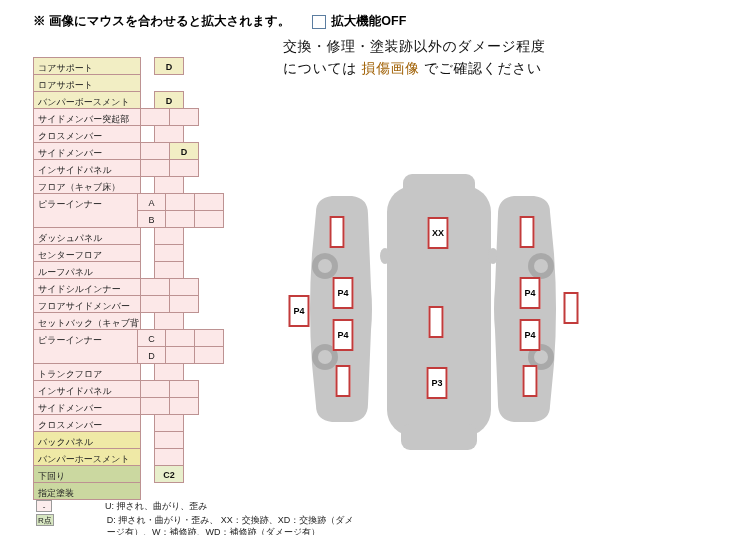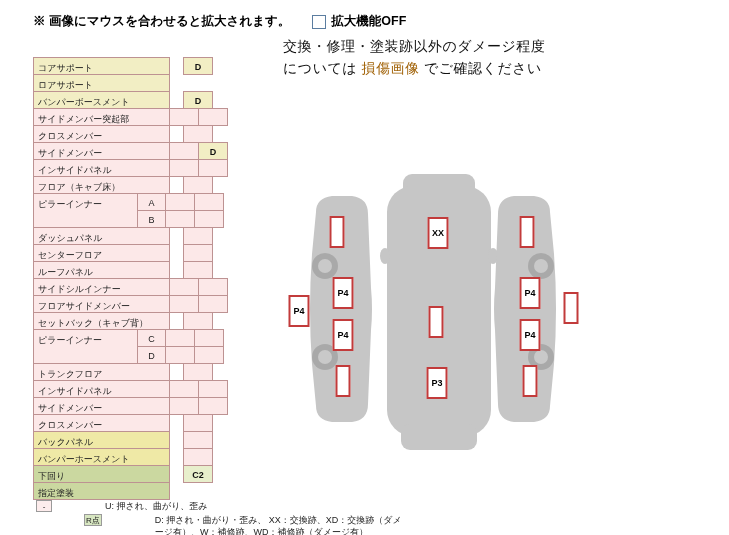--- a/index.html
+++ b/index.html
@@ -26,21 +26,21 @@
     position:absolute; left:283px; top:36px;
     font-size:14px; color:#111; line-height:1.55; letter-spacing:0.5px;
   }
   .damage-link { color:#a16207; cursor:pointer; }
 
   
   .dmg-table { position:absolute; left:33px; top:57px; }
   .trow { display:flex; height:18px; margin-top:-1px; position:relative; }
   .trow:first-child { margin-top:0; }
   .lab {
-    width:137px; height:18px; border:1px solid #bd9292;
+    width:108px; height:18px; border:1px solid #bd9292;
     font-size:9px; color:#222; padding:4px 0 0 4px;
     white-space:nowrap; overflow:hidden;
   }
   .lab.span2 { width:105px; height:35px; position:relative; z-index:2; }
   .spacer { width:104px; height:18px; }
   .sub {
     width:29px; height:18px; margin-left:-1px; border:1px solid #bd9292;
     font-size:9px; color:#222; text-align:center; padding-top:4px;
   }
   .trow .spacer + .sub { margin-left:0; }
@@ -310,18 +310,18 @@
       <div class="marker" style="left: 169px; top: 215px;">P3</div>
       <div class="marker empty" style="left: 262px; top: 213px;"></div>
     </div>
 
   <div class="legend">
       <div class="legend-item">
         <div class="legend-box" style="background: rgb(253, 236, 236);">-</div>
         <div class="legend-text">U: 押され、曲がり、歪み</div>
       </div>
       <div class="legend-item">
-        <div class="legend-box" style="background: rgb(215, 230, 193); margin-left: 48px;">R点</div>
+        <div class="legend-box" style="background: rgb(215, 230, 193);">R点</div>
         <div class="legend-text">D: 押され・曲がり・歪み、 XX：交換跡、XD：交換跡（ダメージ有）、W：補修跡、WD：補修跡（ダメージ有）</div>
       </div>
     </div>
 
 </div>
 
 </body></html>

